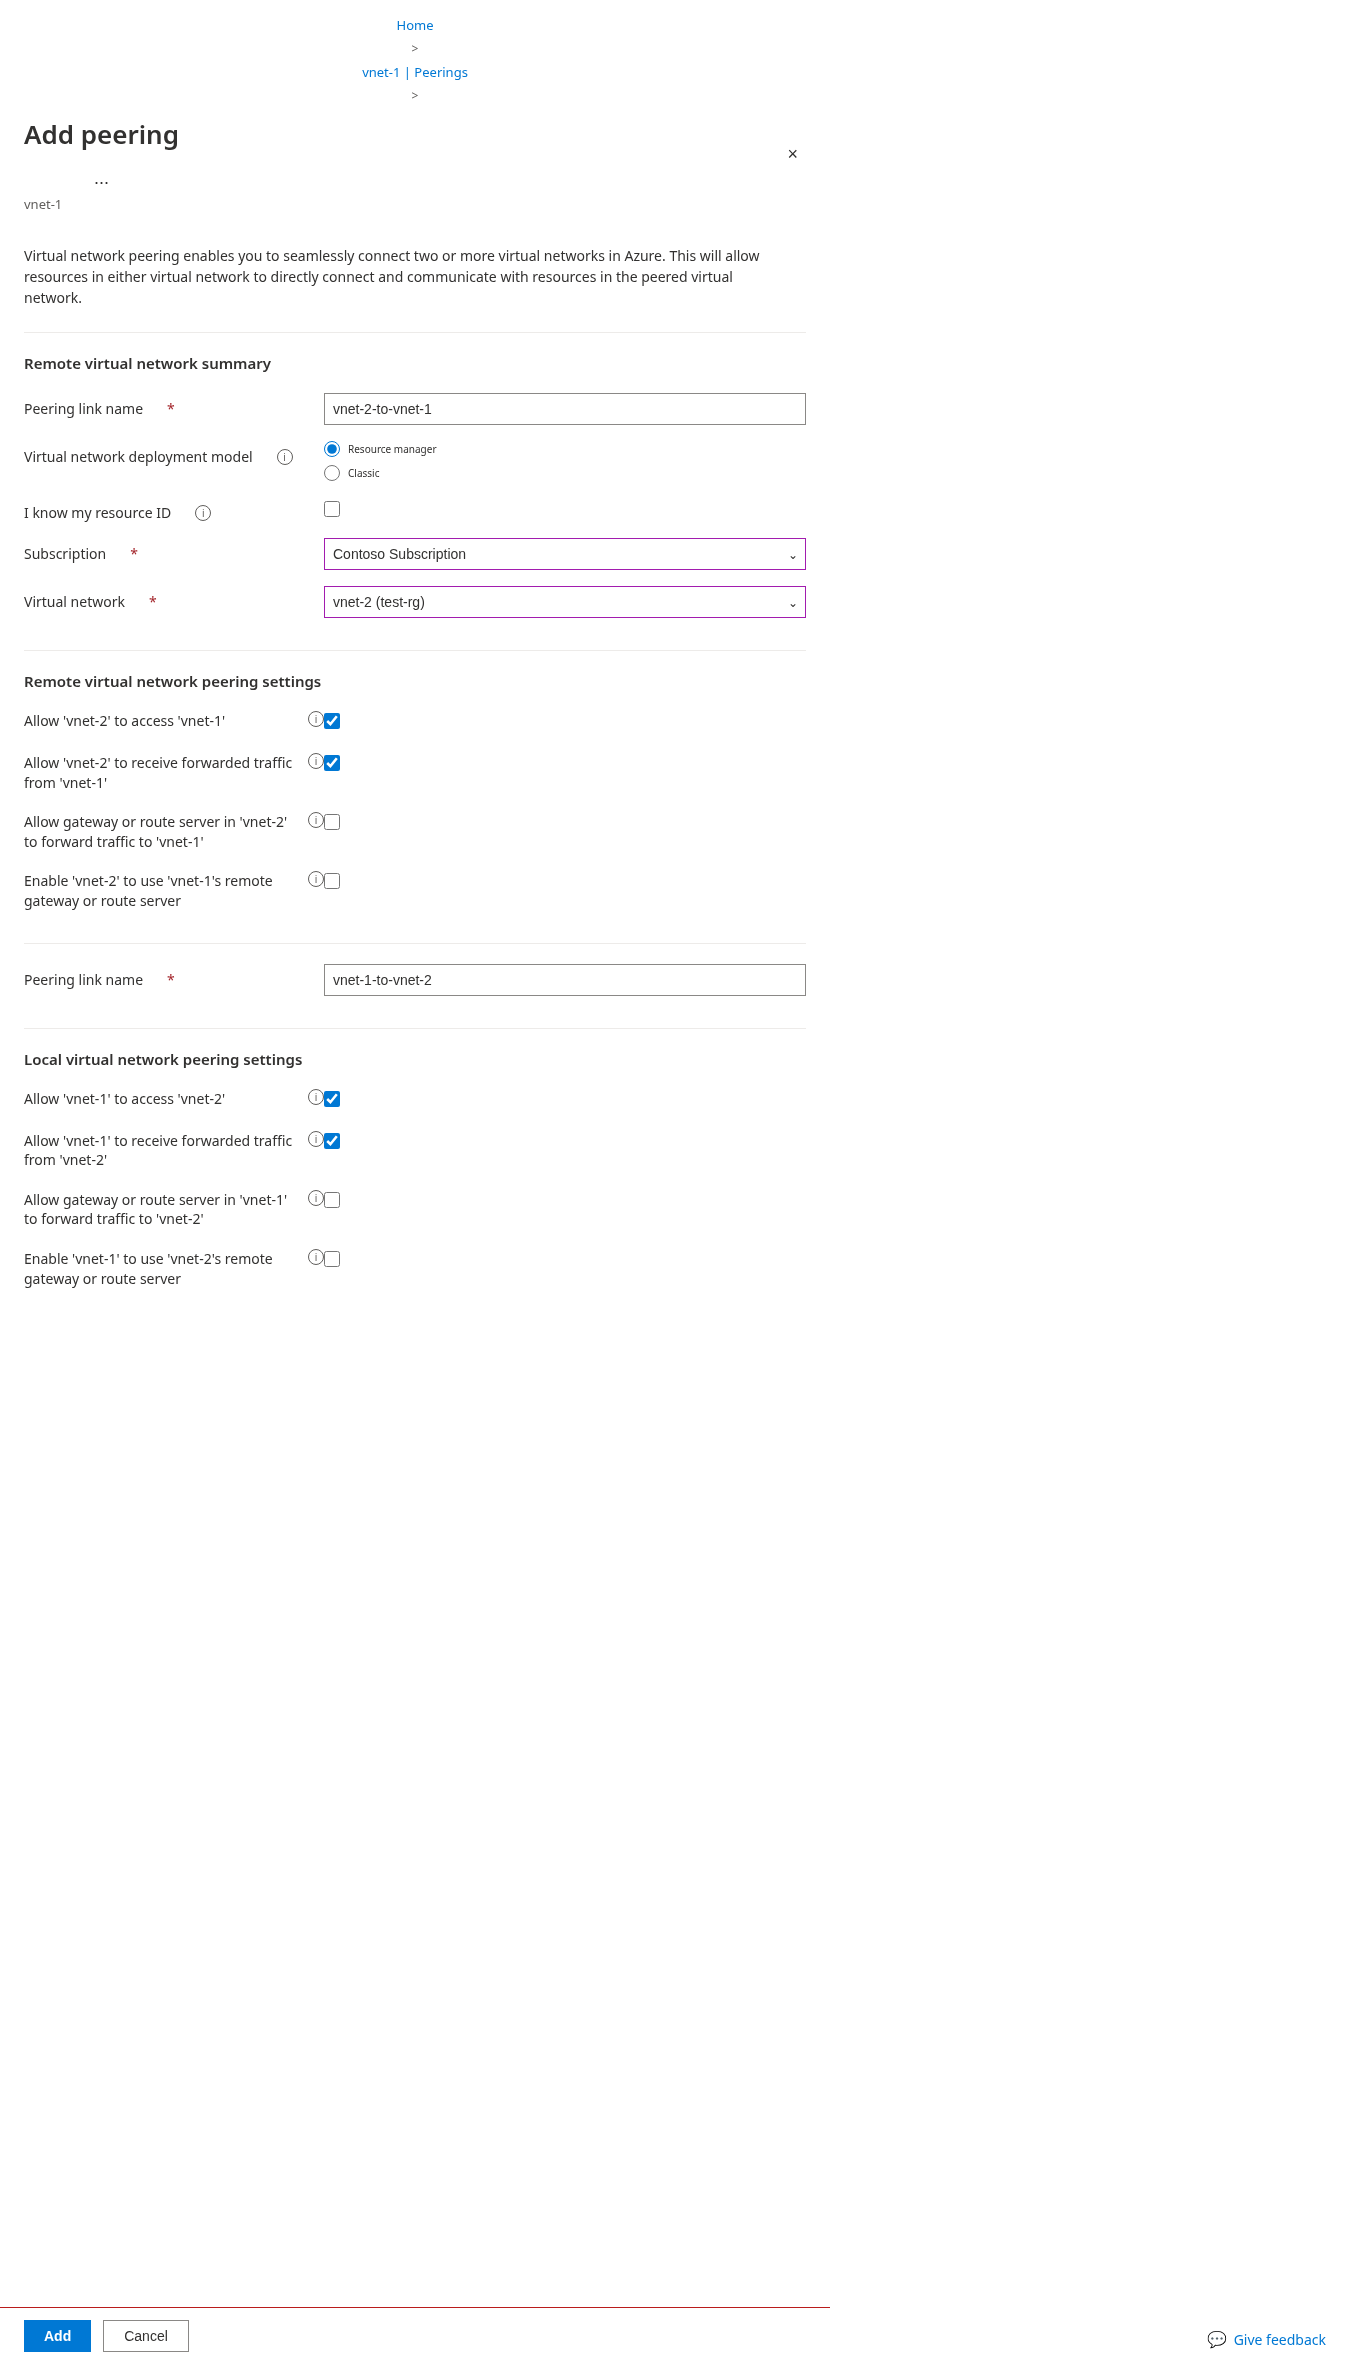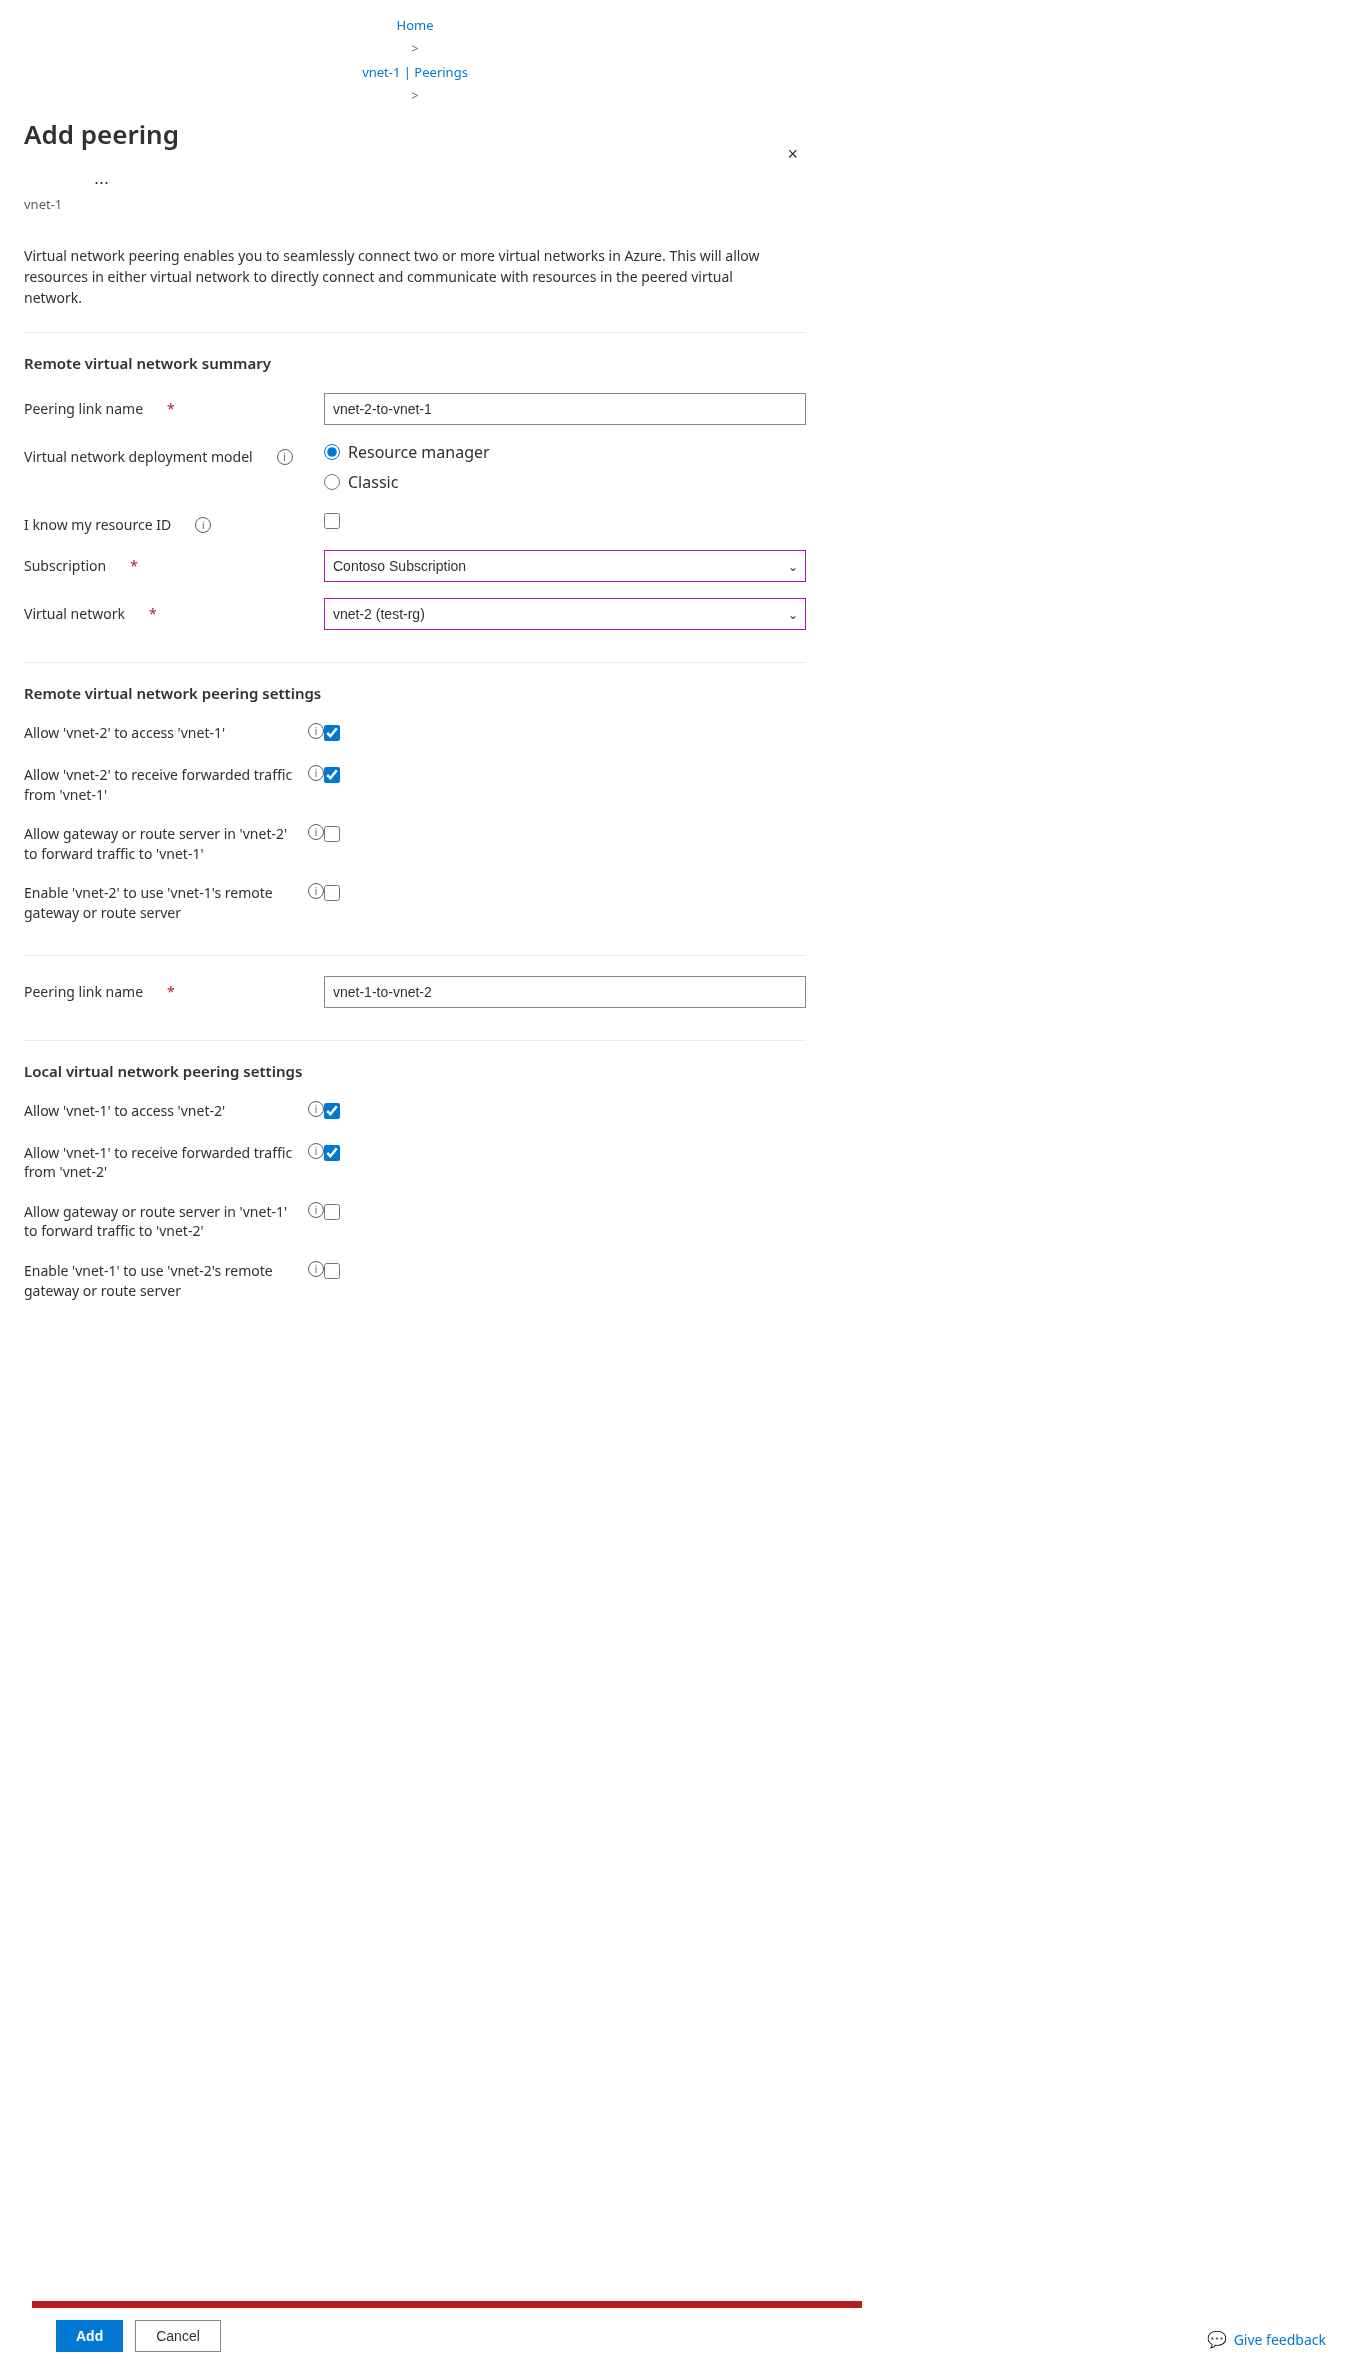--- a/index.html
+++ b/index.html
@@ -136,21 +136,21 @@
       gap: 8px;
       cursor: pointer;
     }
     .radio-input {
       width: 16px;
       height: 16px;
       accent-color: #0078d4;
       cursor: pointer;
     }
     .radio-label {
-      font-size: 16px;
+      font-size: 10px;
       color: #323130;
     }
     .checkbox-input {
       width: 16px;
       height: 16px;
       accent-color: #0078d4;
       cursor: pointer;
       border: 1px solid #8a8886;
     }
     .select-wrapper {
@@ -180,26 +180,25 @@
     }
     .section-gap {
       margin-bottom: 32px;
     }
     .bottom-bar {
       position: fixed;
       bottom: 0;
       left: 0;
       width: 830px;
       background: #fff;
-      border-top: 7px solid #b91c1c;
+      border-top: 1px solid #b91c1c;
       padding: 12px 24px;
       display: flex;
       align-items: center;
       gap: 12px;
-      margin-left: 32px;
     }
     .btn-primary {
       background: #0078d4;
       color: #fff;
       border: none;
       padding: 6px 20px;
       font-size: 14px;
       font-weight: 600;
       cursor: pointer;
       height: 32px;

